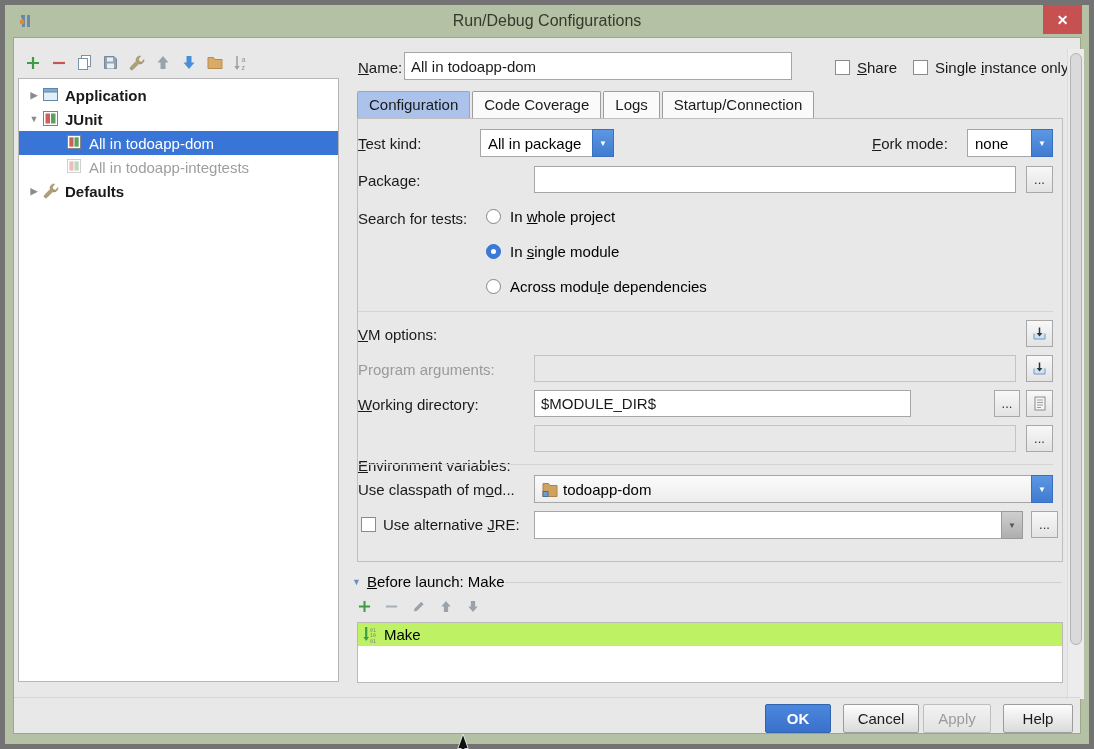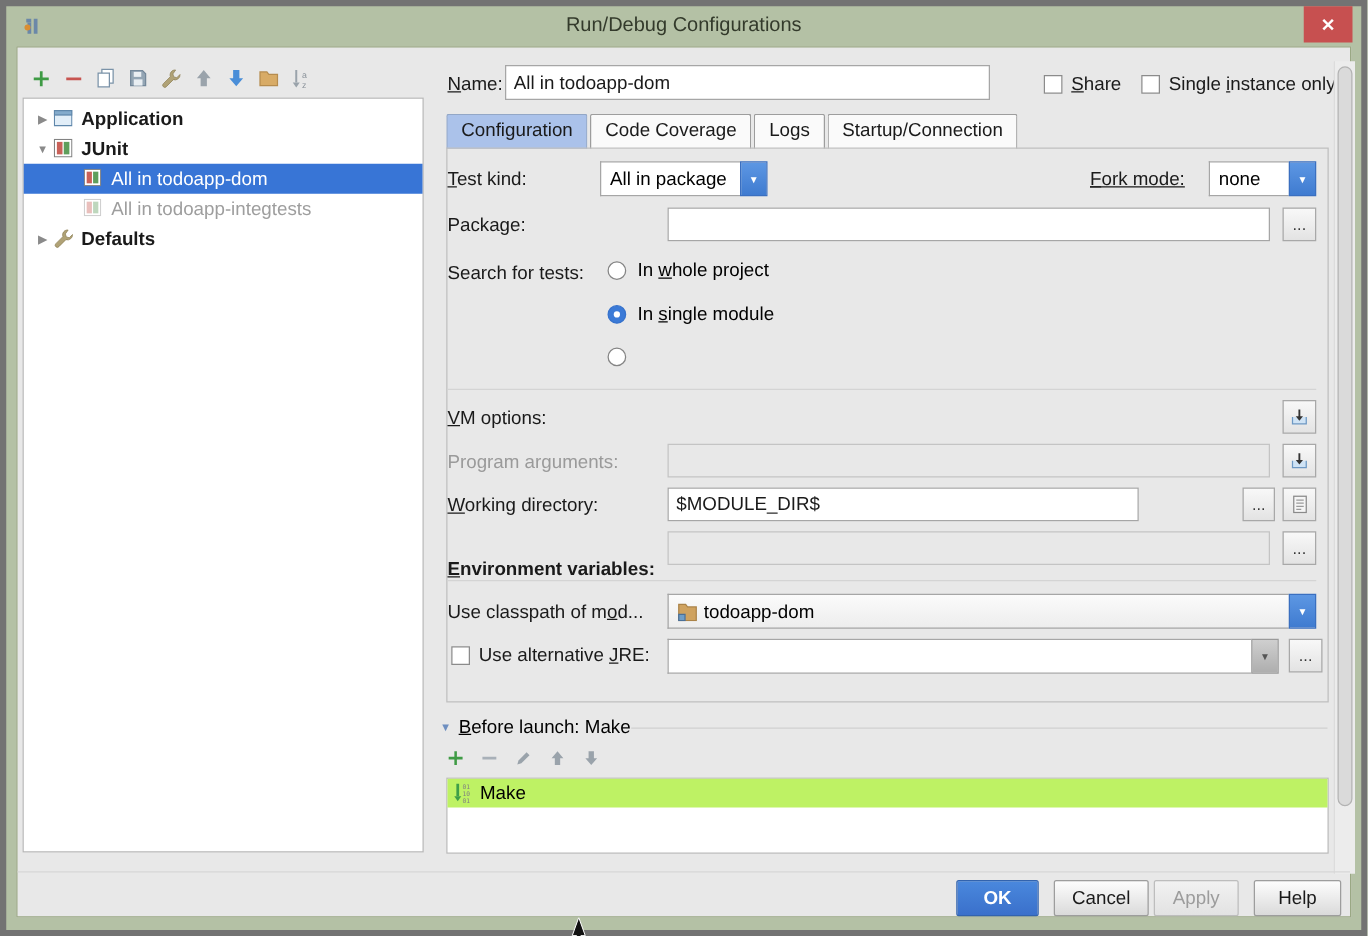--- a/index.html
+++ b/index.html
@@ -222,41 +222,42 @@
     <div class="tab">Logs</div>
     <div class="tab">Startup/Connection</div>
   </div>
   <div class="tabpanel"></div>
 
   <span class="lbl" style="left:353px; top:130px;"><u>T</u>est kind:</span>
   <div class="combo" style="left:475px; top:124px; width:134px;">
     <span class="val">All in package</span>
     <span class="bluebtn">▼</span>
   </div>
-  <span class="lbl" style="left:867px; top:130px;text-decoration:underline;"><u>F</u>ork mode:</span>
+  <span class="lbl" style="left:867px; top:130px;"><u>F</u>ork mode:</span>
   <div class="combo" style="left:962px; top:124px; width:86px;">
     <span class="val">none</span>
     <span class="bluebtn">▼</span>
   </div>
 
   <span class="lbl" style="left:353px; top:167px;">Package:</span>
   <input class="tf" style="left: 529px; top: 161px; width: 482px; height: 27px;" value="">
   <button class="sqbtn" style="left:1021px; top:161px;">...</button>
 
   <span class="lbl" style="left:353px; top:205px;">Search for tests:</span>
   <div class="radiorow" style="left:481px; top:203px;">
     <span class="radio"></span>
     <span>In <u>w</u>hole project</span>
   </div>
   <div class="radiorow" style="left:481px; top:238px;">
     <span class="radio on"></span>
     <span>In <u>s</u>ingle module</span>
   </div>
   <div class="radiorow" style="left:481px; top:273px;">
     <span class="radio"></span>
+    <span>Across modu<u>l</u>e dependencies</span>
   </div>
 
   <div class="sep" style="top:306px;"></div>
 
   <span class="lbl" style="left:353px; top:321px;"><u>V</u>M options:</span>
   <button class="sqbtn" style="left:1021px; top:315px;">
       <svg width="15" height="15" viewBox="0 0 15 15">
         <path d="M2 7.5v5.5h11V7.5" fill="#cfe3f5" stroke="#6d98c4"></path>
         <path d="M7.5 1.5v6" stroke="#333" stroke-width="1.5"></path>
         <path d="M7.5 10.5L4.6 7h5.8z" fill="#333"></path>
@@ -276,21 +277,21 @@
   <span class="lbl" style="left:353px; top:391px;"><u>W</u>orking directory:</span>
   <input class="tf" style="left: 529px; top: 385px; width: 377px; height: 27px;" value="$MODULE_DIR$">
   <button class="sqbtn" style="left:989px; top:385px; width:26px;">...</button>
   <button class="sqbtn" style="left:1021px; top:385px;">
       <svg width="12" height="15" viewBox="0 0 12 15">
         <rect x="1" y="1" width="10" height="13" fill="#f5f5f5" stroke="#8a8a8a"></rect>
         <path d="M3 4h6M3 6.5h6M3 9h6M3 11.5h4" stroke="#9a9a9a"></path>
       </svg>
     </button>
 
-  <span class="lbl" style="left:353px; top:442px;font-weight:bold;"><u>E</u>nvironment variables:</span>
+  <span class="lbl" style="left:353px; top:452px;"><u>E</u>nvironment variables:</span>
   <input class="tf dis" style="left: 529px; top: 420px; width: 482px; height: 27px;" value="">
   <button class="sqbtn" style="left:1021px; top:420px;">...</button>
 
   <div class="sep" style="top:459px;"></div>
 
   <span class="lbl" style="left:353px; top:476px;">Use classpath of m<u>o</u>d...</span>
   <div class="combo soft" style="left:529px; top:470px; width:519px;">
     <span class="val">
       <span style="display:flex;">
           <svg width="16" height="15" viewBox="0 0 16 15">

